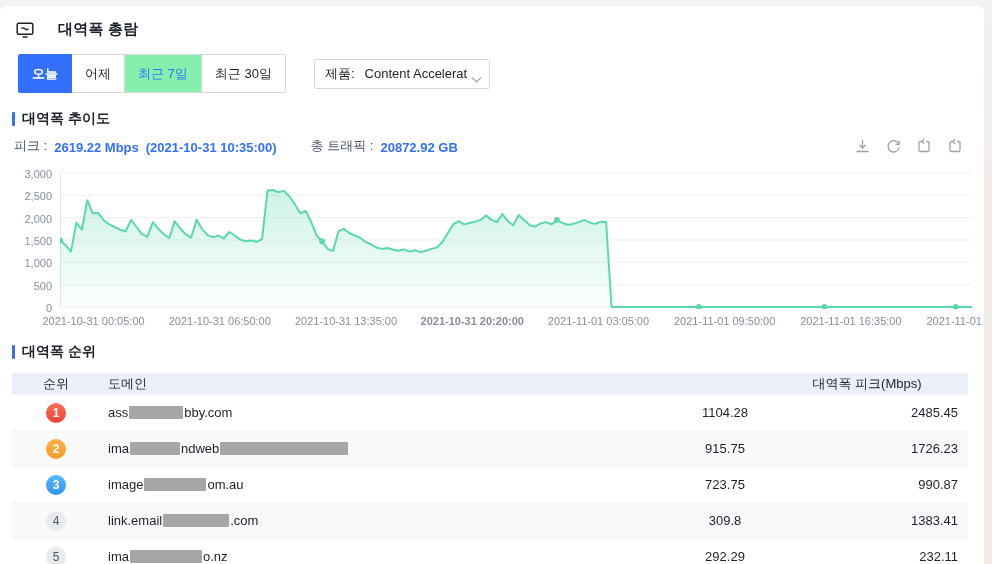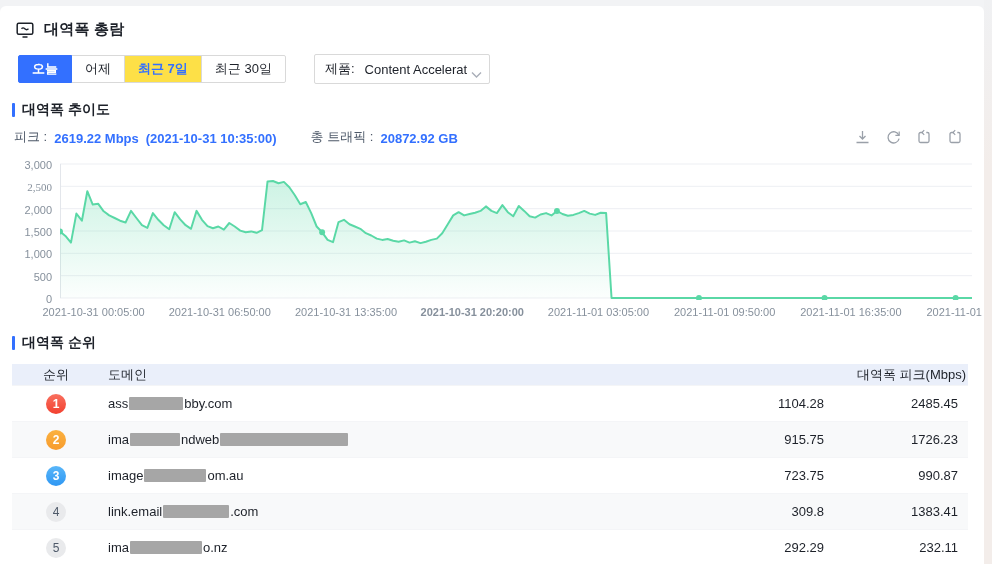--- a/index.html
+++ b/index.html
@@ -17,35 +17,35 @@
     background:#ffffff;
     border-radius:6px 6px 0 0;
     padding:14px 16px 0 12px;
     overflow:hidden;
   }
   .right-strip {
     position:absolute; right:0; top:0; width:8px; height:564px;
     background:linear-gradient(180deg,#f0f1f3 0%,#f3edea 30%,#f3edea 100%);
   }
   
-  .hd { display:flex; align-items:center; gap:10px; padding-left:4px; }
+  .hd { display:flex; align-items:center; gap:24px; padding-left:4px; }
   .hd-icon { width:18px; height:16px; color:#1d2129; display:inline-flex; }
   .hd-title { font-size:15px; font-weight:bold; letter-spacing:.2px; }
   
   .filters { display:flex; align-items:center; margin-top:15px; padding-left:6px; }
   .tabgroup { display:flex; }
   .tab {
-    height:28px; padding:0 13px; display:inline-flex; align-items:center;
+    height:39px; padding:0 13px; display:inline-flex; align-items:center;
     border:1px solid #d9d9d9; background:#fff; font-size:13px; color:#1d2129;
     margin-left:-1px; cursor:pointer; position:relative; font-family:inherit;
   }
   .tab:first-child { border-radius:2px 0 0 2px; margin-left:0; }
   .tab:last-child { border-radius:0 2px 2px 0; }
   .tab--primary { background:#3370ff; border-color:#3370ff; color:#fff; font-weight:bold; z-index:2; }
-  .tab--light { background:#fde047; color:#3370ff; font-weight:bold; z-index:1; }
+  .tab--light { background:#86efac; color:#3370ff; font-weight:normal; z-index:1; }
   .select {
     margin-left:28px; height:30px; width:176px; border:1px solid #d9d9d9; border-radius:2px;
     display:flex; align-items:center; padding:0 22px 0 10px; position:relative; cursor:pointer;
     background:#fff;
   }
   .select-label { font-size:13px; color:#1d2129; margin-right:10px; white-space:nowrap; }
   .select-value { font-size:13px; color:#1d2129; white-space:nowrap; overflow:hidden; }
   .select-caret { position:absolute; right:7px; top:10px; color:#a9aeb8; }
   
   .sec { display:flex; align-items:center; margin-top:17px; }
@@ -68,21 +68,21 @@
   .xaxis { margin-left:48px; position:relative; height:17px; margin-top:3px; }
   .xlab { position:absolute; top:3px; transform:translateX(-50%); font-size:11px; color:#86909c; white-space:nowrap; }
   
   .table { margin-top:12px; }
   .trow, .thead { display:flex; align-items:center; }
   .thead { height:21px; background:#eaeffa; font-size:13px; color:#1d2129; }
   .trow { height:36px; font-size:13px; border-top:1px solid #f4f5f7; background:#fff; }
   .trow--alt { background:#f8f9fa; }
   .c-rank { flex:0 0 88px; text-align:center; }
   .c-domain { flex:1; padding-left:8px; }
-  .c-peak { flex:0 0 200px; text-align:right; padding-right:2px; }
+  .c-peak { flex:0 0 200px; text-align:center; padding-right:2px; }
   .c-traffic { flex:0 0 142px; text-align:right; padding-right:10px; }
   .badge {
     display:inline-block; width:20px; height:20px; border-radius:50%;
     line-height:20px; text-align:center; font-size:12px; color:#fff; font-weight:bold;
   }
   .badge--red { background:linear-gradient(180deg,#f9705f,#f2402f); }
   .badge--orange { background:linear-gradient(180deg,#fbb13f,#f79c2e); }
   .badge--blue { background:linear-gradient(180deg,#58b6f9,#2f97f3); }
   .badge--gray { background:#e9eaec; color:#4e5969; font-weight:normal; }
   .redact { display:inline-block; height:13px; background:#a6a6a6; vertical-align:-2px; border-radius:1px; margin:0 1px; }
@@ -165,21 +165,21 @@
   </div>
 
   <div class="chart">
     <div class="chart-main">
       <div class="ygutter">
           <div class="ylab" style="top: 131px;">0</div>
           <div class="ylab" style="top: 108.667px;">500</div>
           <div class="ylab" style="top: 86.3333px;">1,000</div>
           <div class="ylab" style="top: 64px;">1,500</div>
           <div class="ylab" style="top: 41.6667px;">2,000</div>
-          <div class="ylab" style="top: 19.3333px; font-family: Liberation Serif, serif;">2,500</div>
+          <div class="ylab" style="top: 19.3333px;">2,500</div>
           <div class="ylab" style="top: -3px;">3,000</div>
         </div>
       <div class="plot">
         <svg preserveAspectRatio="none" viewBox="0 0 925 138">
             <defs>
               <linearGradient id="gfill" x1="0" y1="0" x2="0" y2="1">
     <stop offset="0" stop-color="#5ad8a6" stop-opacity="0.30"></stop>
     <stop offset="1" stop-color="#5ad8a6" stop-opacity="0.02"></stop>
               </linearGradient>
             </defs>

